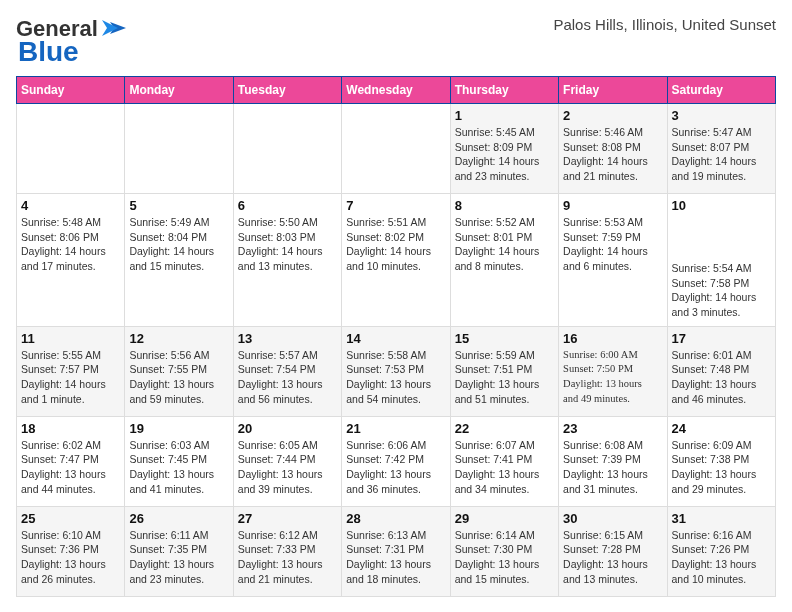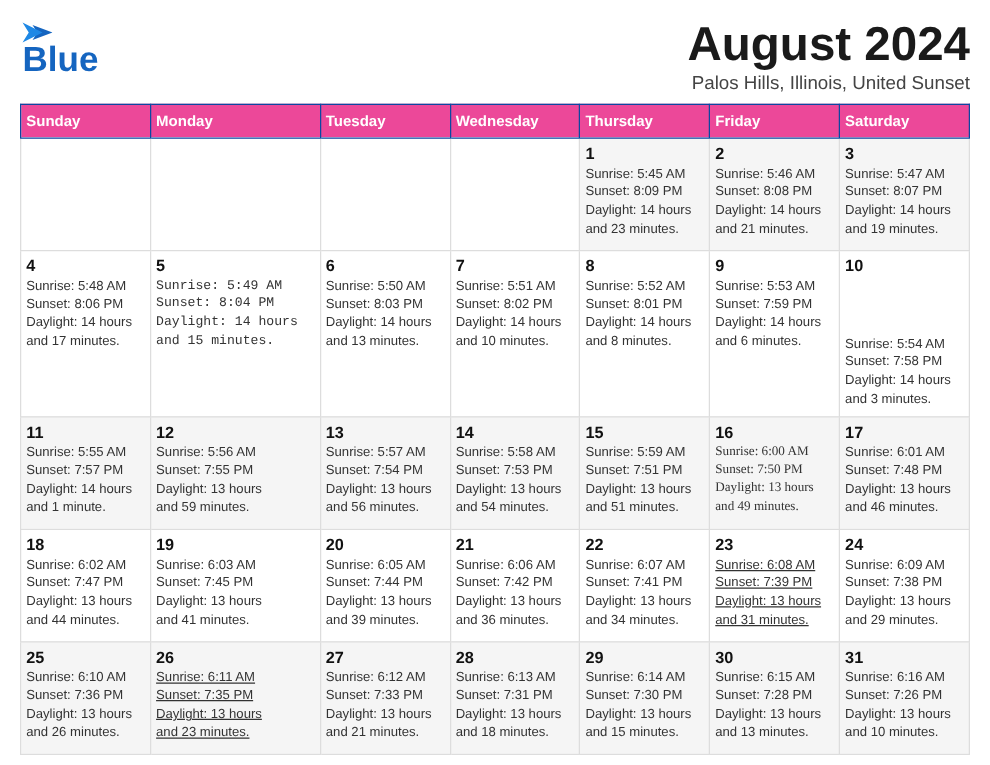--- a/index.html
+++ b/index.html
@@ -86,29 +86,29 @@
     .empty-cell {
       background: #fff !important;
     }
   </style>
 </head>
 <body>
 
 <div class="header">
   <div class="logo">
     <div class="logo-line">
+      <span style="font-size:22px;font-weight:bold;color:#333;">General</span>
       <svg width="26" height="22" viewBox="0 0 26 22">
         <polygon points="10,4 26,10 10,16 14,10" fill="#1565c0"></polygon>
         <polygon points="2,2 18,10 2,18 7,10" fill="#1e88e5"></polygon>
       </svg>
     </div>
     <span style="font-size:28px;font-weight:bold;color:#1565c0;margin-top:-6px;padding-left:2px;">Blue</span>
   </div>
   <div class="title-block">
-    <h1>August 2024</h1>
     <h2>Palos Hills, Illinois, United Sunset</h2>
   </div>
 </div>
 
 <table>
   <thead>
     <tr>
     <th>Sunday</th>
         <th>Monday</th>
         <th>Tuesday</th>
@@ -149,21 +149,21 @@
       <tr>
         <td>
           <span class="day-num">4</span>
           <div class="cell-text" style="white-space: pre-line;">Sunrise: 5:48 AM
 Sunset: 8:06 PM
 Daylight: 14 hours
 and 17 minutes.</div>
         </td>
         <td>
           <span class="day-num">5</span>
-          <div class="cell-text" style="white-space: pre-line; font-family: Liberation Mono, monospace;">Sunrise: 5:49 AM
+          <div class="cell-text" style="white-space: pre-line;">Sunrise: 5:49 AM
 Sunset: 8:04 PM
 Daylight: 14 hours
 and 15 minutes.</div>
         </td>
         <td>
           <span class="day-num">6</span>
           <div class="cell-text" style="white-space: pre-line;">Sunrise: 5:50 AM
 Sunset: 8:03 PM
 Daylight: 14 hours
 and 13 minutes.</div>
@@ -279,21 +279,21 @@
         </td>
         <td>
           <span class="day-num">22</span>
           <div class="cell-text" style="white-space: pre-line;">Sunrise: 6:07 AM
 Sunset: 7:41 PM
 Daylight: 13 hours
 and 34 minutes.</div>
         </td>
         <td>
           <span class="day-num">23</span>
-          <div class="cell-text" style="white-space: pre-line; text-decoration: underline;">Sunrise: 6:08 AM
+          <div class="cell-text" style="white-space: pre-line;">Sunrise: 6:08 AM
 Sunset: 7:39 PM
 Daylight: 13 hours
 and 31 minutes.</div>
         </td>
         <td>
           <span class="day-num">24</span>
           <div class="cell-text" style="white-space: pre-line;">Sunrise: 6:09 AM
 Sunset: 7:38 PM
 Daylight: 13 hours
 and 29 minutes.</div>
@@ -302,21 +302,21 @@
       <tr>
         <td>
           <span class="day-num">25</span>
           <div class="cell-text" style="white-space: pre-line;">Sunrise: 6:10 AM
 Sunset: 7:36 PM
 Daylight: 13 hours
 and 26 minutes.</div>
         </td>
         <td>
           <span class="day-num">26</span>
-          <div class="cell-text" style="white-space: pre-line; text-decoration: underline;">Sunrise: 6:11 AM
+          <div class="cell-text" style="white-space: pre-line;">Sunrise: 6:11 AM
 Sunset: 7:35 PM
 Daylight: 13 hours
 and 23 minutes.</div>
         </td>
         <td>
           <span class="day-num">27</span>
           <div class="cell-text" style="white-space: pre-line;">Sunrise: 6:12 AM
 Sunset: 7:33 PM
 Daylight: 13 hours
 and 21 minutes.</div>

